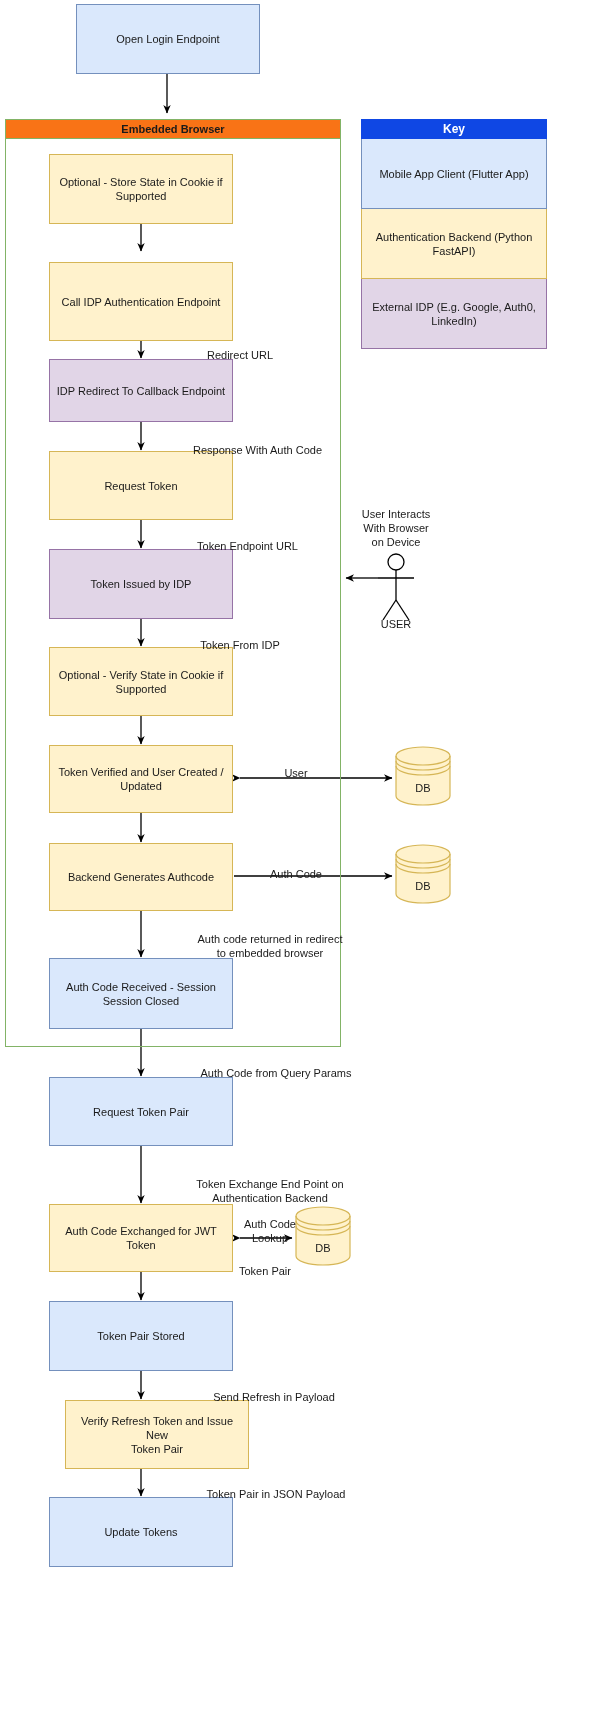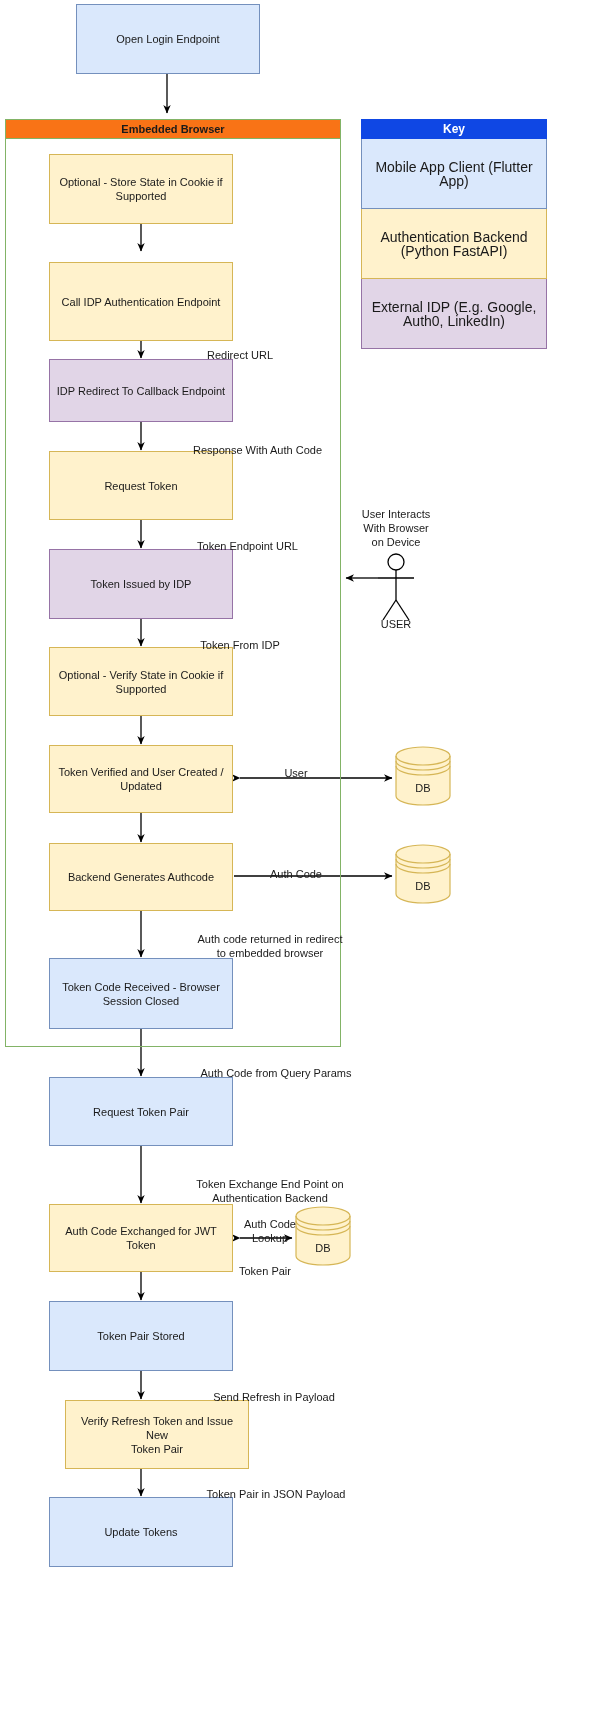--- a/index.html
+++ b/index.html
@@ -76,21 +76,21 @@
     text-align: center;
     height: 20px;
     line-height: 19px;
   }
   .key-row {
     box-sizing: border-box;
     display: flex;
     align-items: center;
     justify-content: center;
     text-align: center;
-    font-size: 14px;
+    font-size: 11px;
     line-height: 14px;
     color: #1a1a1a;
     border-width: 1px;
     border-style: solid;
     border-top: none;
     height: 70px;
   }
 
   
   .edge-label {
@@ -284,21 +284,21 @@
       <span>Updated</span>
     </div>
   </div>
 
   <div class="node n-yellow" style="left:49px; top:843px; width:184px; height:68px;">
     <span>Backend Generates Authcode</span>
   </div>
 
   <div class="node n-blue" style="left:49px; top:958px; width:184px; height:71px;">
     <div>
-      <span>Token Code Received - Browser</span>
+      <span>Auth Code Received - Session</span>
       <span>Session Closed</span>
     </div>
   </div>
 
   <div class="node n-blue" style="left:49px; top:1077px; width:184px; height:69px;">
     <span>Request Token Pair</span>
   </div>
 
   <div class="node n-yellow" style="left:49px; top:1204px; width:184px; height:68px;">
     <div>

